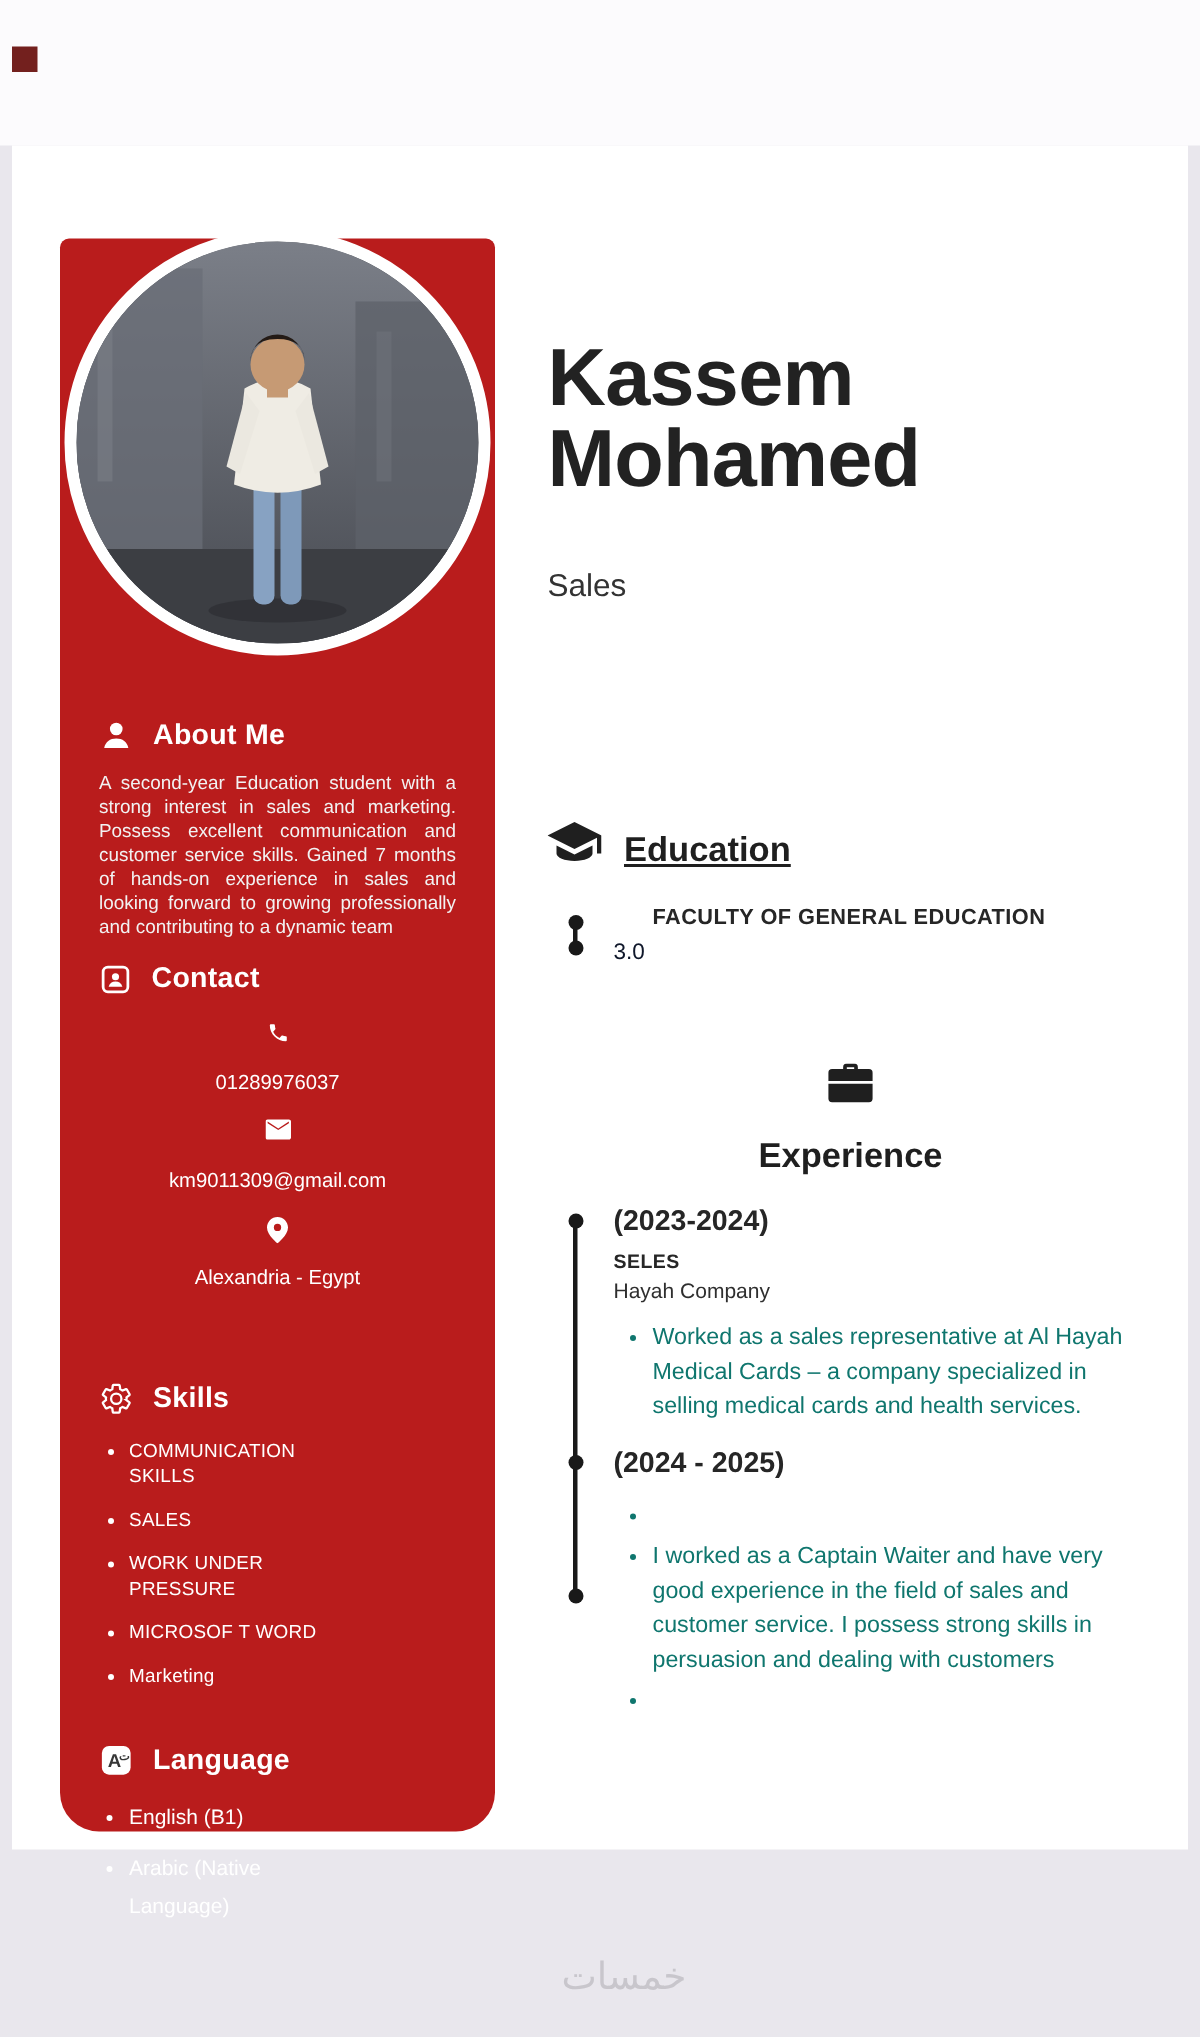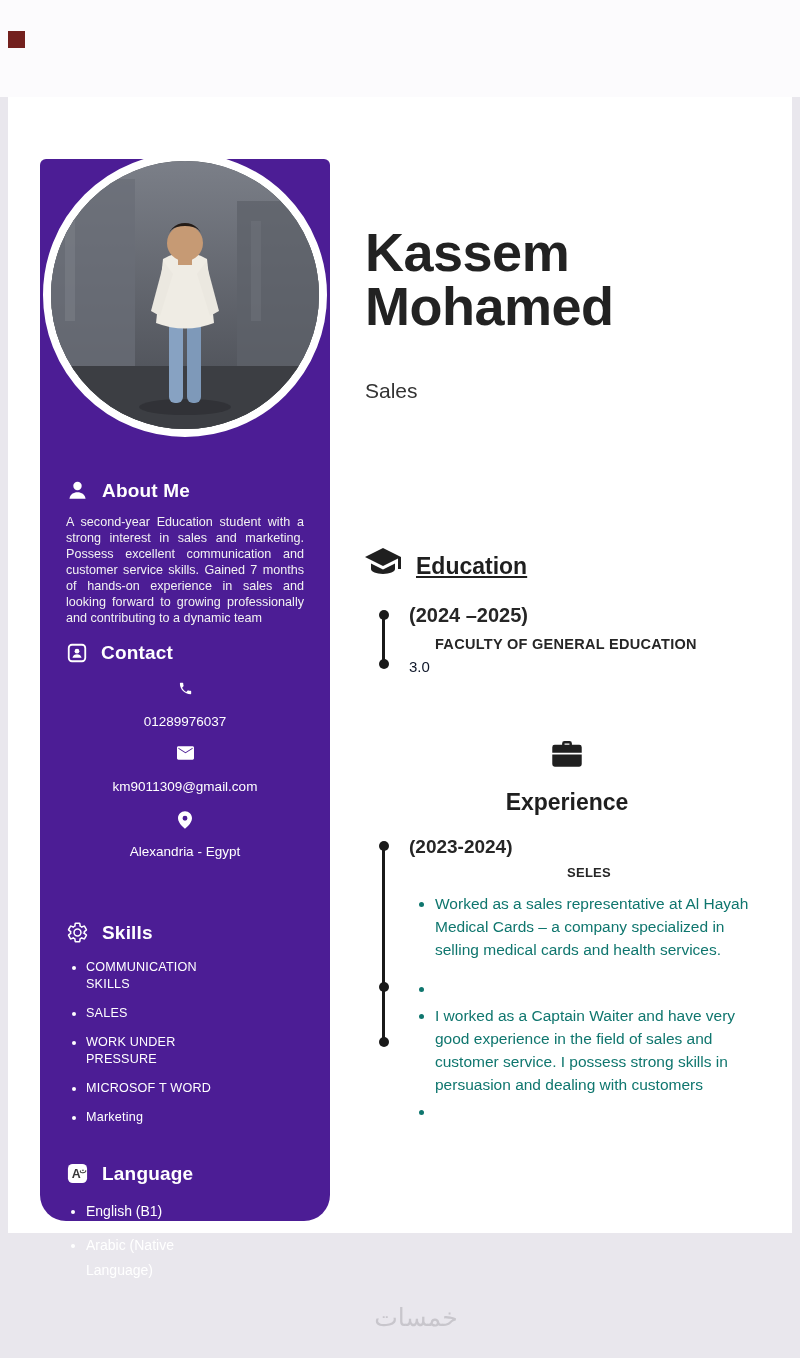--- a/index.html
+++ b/index.html
@@ -10,21 +10,21 @@
     background:#e9e7ed; overflow:hidden;
   }
   .top-strip { position:absolute; top:0; left:0; width:800px; height:97px; background:#fcfbfd; }
   .accent-square { position:absolute; left:8px; top:31px; width:17px; height:17px; background:#73201e; }
 
   .page { position:absolute; left:8px; top:97px; width:784px; height:1136px; background:#ffffff; }
 
   
   .sidebar {
     position:absolute; left:32px; top:62px; width:290px; height:1062px;
-    background:#4c1d95; border-radius:6px 6px 26px 26px; color:#ffffff;
+    background:#b91c1c; border-radius:6px 6px 26px 26px; color:#ffffff;
   }
   .photo-wrap {
     width:268px; height:268px; margin:-6px auto 0;
     border:8px solid #ffffff; border-radius:50%; overflow:hidden;
     box-sizing:content-box; background:#4a4e55;
   }
   .photo-wrap svg { display:block; }
   .sb-content { padding:0 26px; }
   .sb-heading { display:flex; align-items:center; gap:13px; font-size:19px; font-weight:700; letter-spacing:.2px; }
   .sb-heading .ico { flex:0 0 auto; display:flex; align-items:center; }
@@ -57,21 +57,21 @@
 
   .edu-period { font-size:20px; font-weight:700; }
   .edu-inst { margin-top:9px; font-size:14.5px; font-weight:700; letter-spacing:.3px;margin-left:26px; }
   .edu-degree { margin-top:7px; font-size:15px; padding-left:5px; color:#2e2e2e; }
   .edu-gpa { margin-top:6px; font-size:15px; color:#0f172a; }
 
   .exp-entry { position:relative; }
   .exp-entry .entry-dot { left:-30px; top:5px; }
   .exp-entry + .exp-entry { margin-top:16px; }
   .exp-period { font-size:19px; font-weight:700; }
-  .exp-role { margin-top:7px; font-size:13px; font-weight:700; letter-spacing:.3px;text-align:center; }
+  .exp-role { margin-top:7px; font-size:13px; font-weight:700; letter-spacing:.3px; }
   .exp-company { margin-top:4px; font-size:14px; color:#2f2f2f; }
   .exp-bullets { margin-top:12px; padding-left:26px; list-style:disc; }
   .exp-bullets li { font-size:15.5px; line-height:23px; margin-bottom:4px; color:#0f766e; }
 
   .watermark {
     position:absolute; top:1303px; left:16px; width:800px; text-align:center;
     font-size:25px; color:#c8c6cc; direction:rtl;
   }
 </style>
 </head>
@@ -212,21 +212,20 @@
             <svg width="36" height="30" viewBox="0 0 24 20">
                 <path d="M12 0 0 6l12 6 10-5v7h2V6L12 0zM4 10.4V14c0 1.8 3.6 3.3 8 3.3s8-1.5 8-3.3v-3.6l-8 4-8-4z" fill="#1f1f1f"></path>
               </svg>
           </span>
           <span>Education</span>
         </div>
         <div class="timeline">
           <div class="tl-line edu-line"></div>
           <div class="tl-dot dot-top"></div>
           <div class="tl-dot dot-bottom"></div>
-          <div class="edu-period">(2024 –2025)</div>
           <div class="edu-inst">FACULTY OF GENERAL EDUCATION</div>
           <div class="edu-gpa">3.0</div>
         </div>
       </section>
 
       <section class="experience">
         <div class="section-head">
           <span class="ico">
             <svg width="30" height="27" viewBox="0 0 24 22">
                 <path d="M10 0h4a2 2 0 0 1 2 2v1h6a2 2 0 0 1 2 2v4.5H0V5a2 2 0 0 1 2-2h6V2a2 2 0 0 1 2-2zm0 3h4V2h-4v1zM0 11h24v8a2 2 0 0 1-2 2H2a2 2 0 0 1-2-2v-8z" fill="#1f1f1f"></path>
@@ -235,27 +234,29 @@
           <span>Experience</span>
         </div>
         <div class="timeline">
           <div class="tl-line exp-line"></div>
           <div class="tl-dot dot-end"></div>
 
           <div class="exp-entry">
             <div class="tl-dot entry-dot"></div>
             <div class="exp-period">(2023-2024)</div>
             <div class="exp-role">SELES</div>
+            <div class="exp-company">Hayah Company</div>
             <ul class="exp-bullets">
               <li>Worked as a sales representative at Al Hayah Medical Cards – a company specialized in selling medical cards and health services.</li>
             </ul>
           </div>
 
           <div class="exp-entry">
             <div class="tl-dot entry-dot"></div>
+            <div class="exp-period">(2024 - 2025)</div>
             <ul class="exp-bullets">
               <li></li>
               <li>I worked as a Captain Waiter and have very good experience in the field of sales and customer service. I possess strong skills in persuasion and dealing with customers</li>
               <li></li>
             </ul>
           </div>
         </div>
       </section>
 
     </main>

